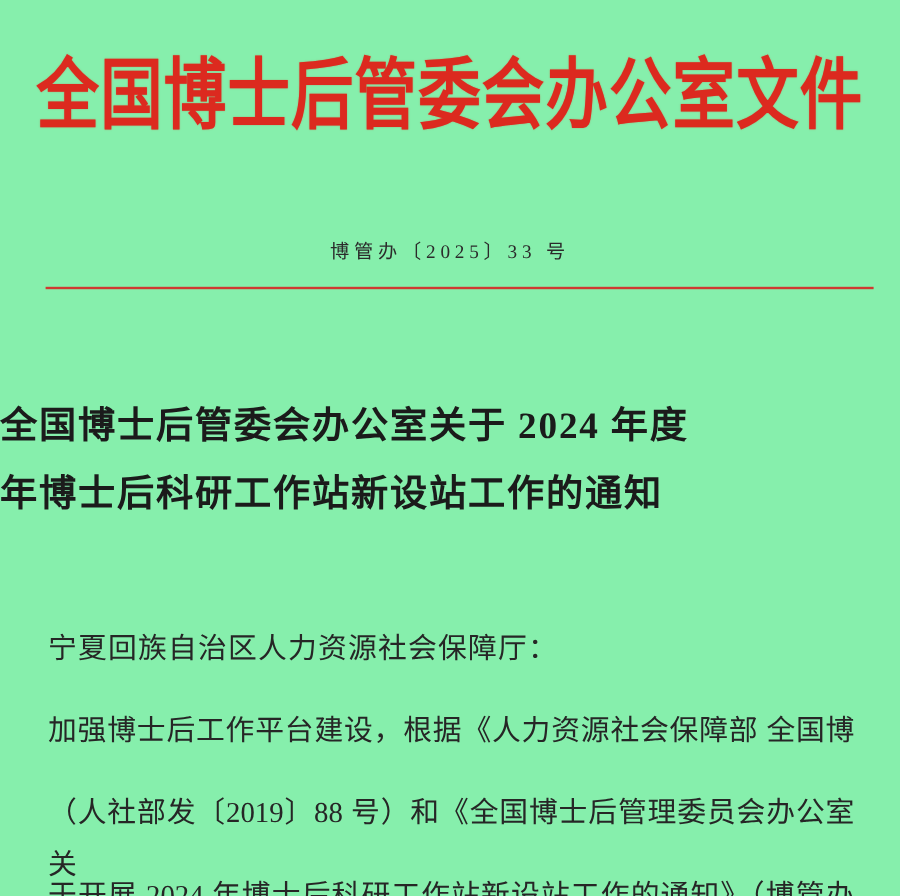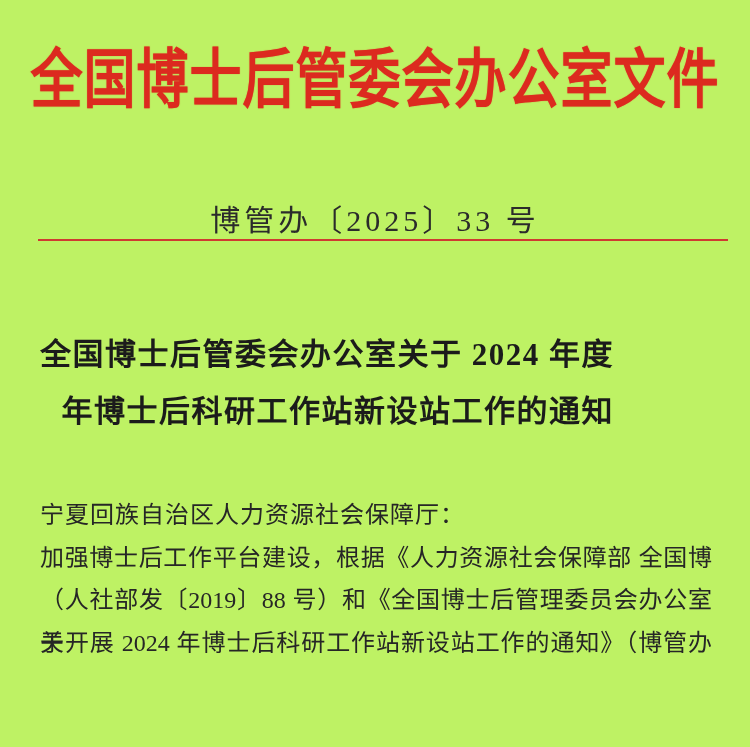--- a/index.html
+++ b/index.html
@@ -5,21 +5,21 @@
   html, body {
     margin: 0;
     padding: 0;
     background: #e9e9e9;
   }
   .page {
     position: relative;
     width: 750px;
     height: 747px;
     margin: 0 auto;
-    background: #bef264;
+    background: #86efac;
     overflow: hidden;
     font-family: "Liberation Serif", "DejaVu Serif", serif;
   }
 
   
   .letterhead {
     position: absolute;
     top: 30px;
     left: 0;
     width: 750px;
@@ -38,42 +38,42 @@
   }
 
   
   .doc-number {
     position: absolute;
     top: 196px;
     left: 0;
     width: 750px;
     text-align: center;
     color: #2b2b2b;
-    font-size: 30px;
+    font-size: 16px;
     letter-spacing: 4px;
     white-space: nowrap;
   }
 
   
   .red-divider {
     position: absolute;
     top: 239px;
     left: 38px;
     width: 690px;
     height: 2px;
     background: #cf3a31;
   }
 
   
   .doc-title {
     position: absolute;
     top: 326px;
     left: 0;
     width: 614px;
-    text-align: right;
+    text-align: left;
     color: #1b1b1b;
     font-weight: bold;
     font-size: 31px;
     letter-spacing: 1.5px;
   }
   .doc-title .title-line {
     height: 57px;
     line-height: 57px;
     white-space: nowrap;
   }
@@ -85,20 +85,21 @@
     left: 40px;
     width: 672px;
     color: #262626;
     font-size: 24px;
   }
   .body-line {
     height: 42.5px;
     line-height: 42.5px;
     white-space: nowrap;
     letter-spacing: 1px;
+    margin-top: 26px;
   }
   .body-line.justified {
     white-space: normal;
     text-align: justify;
     text-align-last: justify;
     letter-spacing: 0;
   }
   .body-line.indent-first {
     padding-left: 50px;
   }

